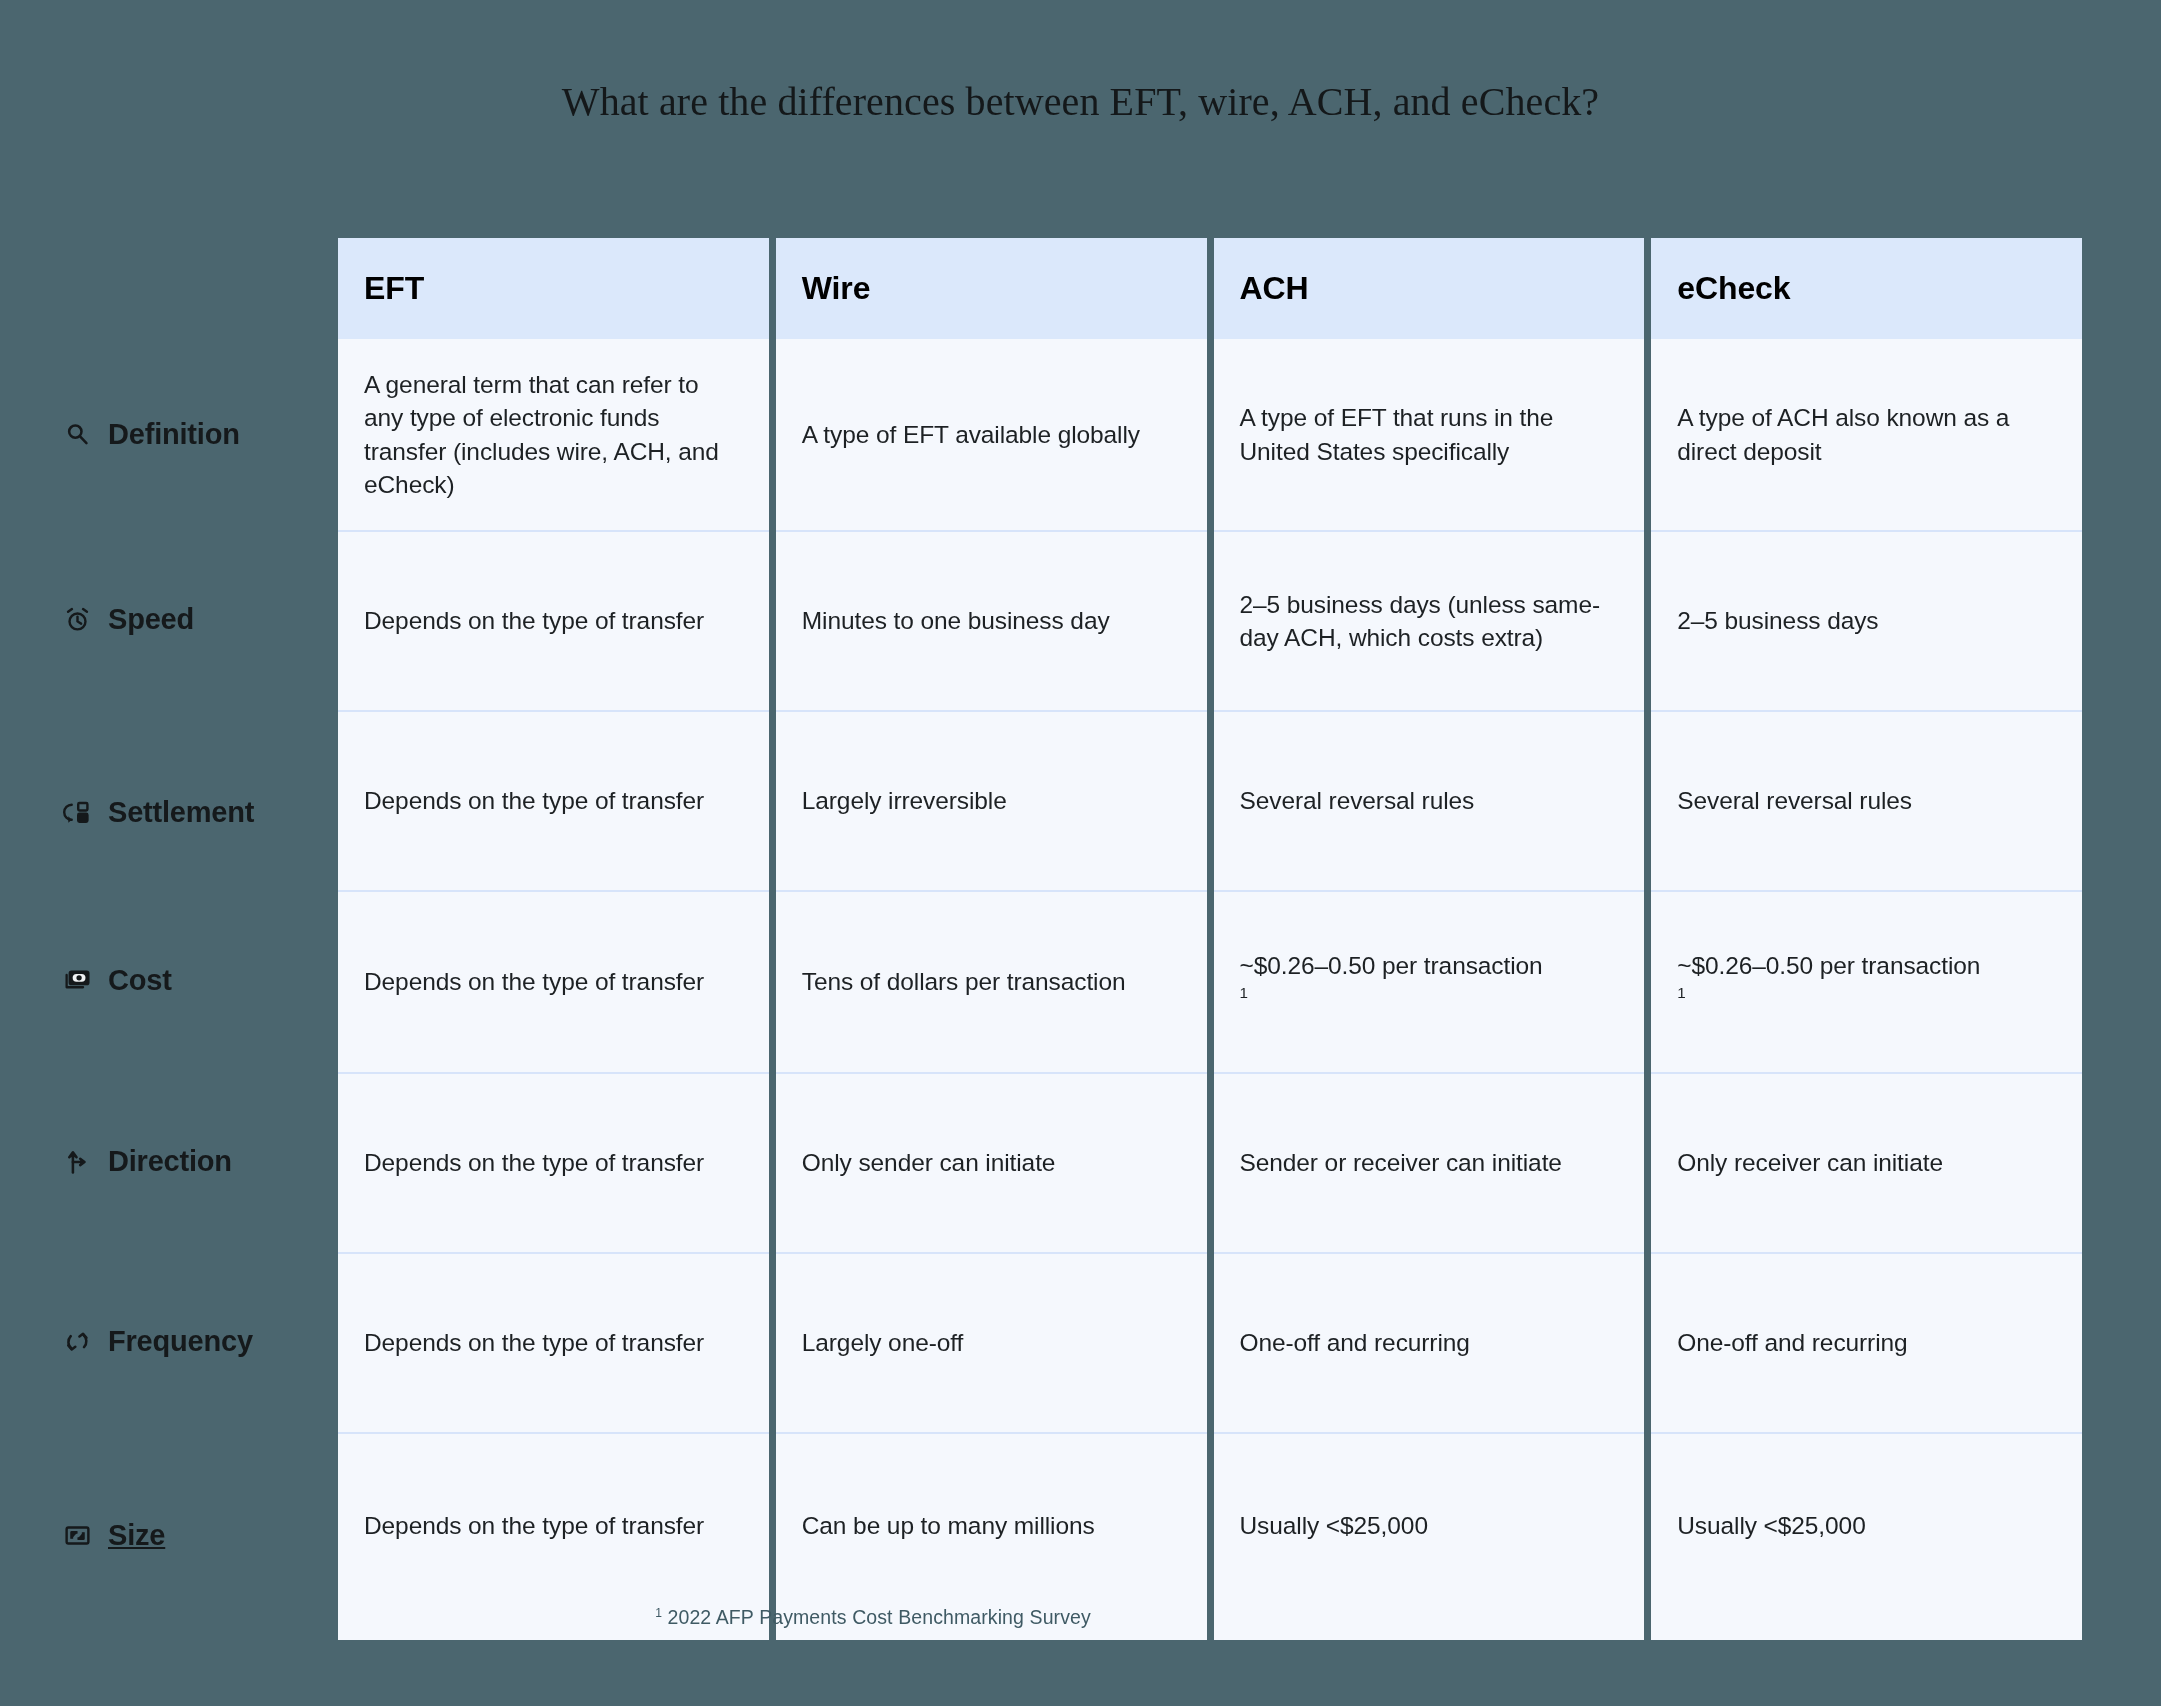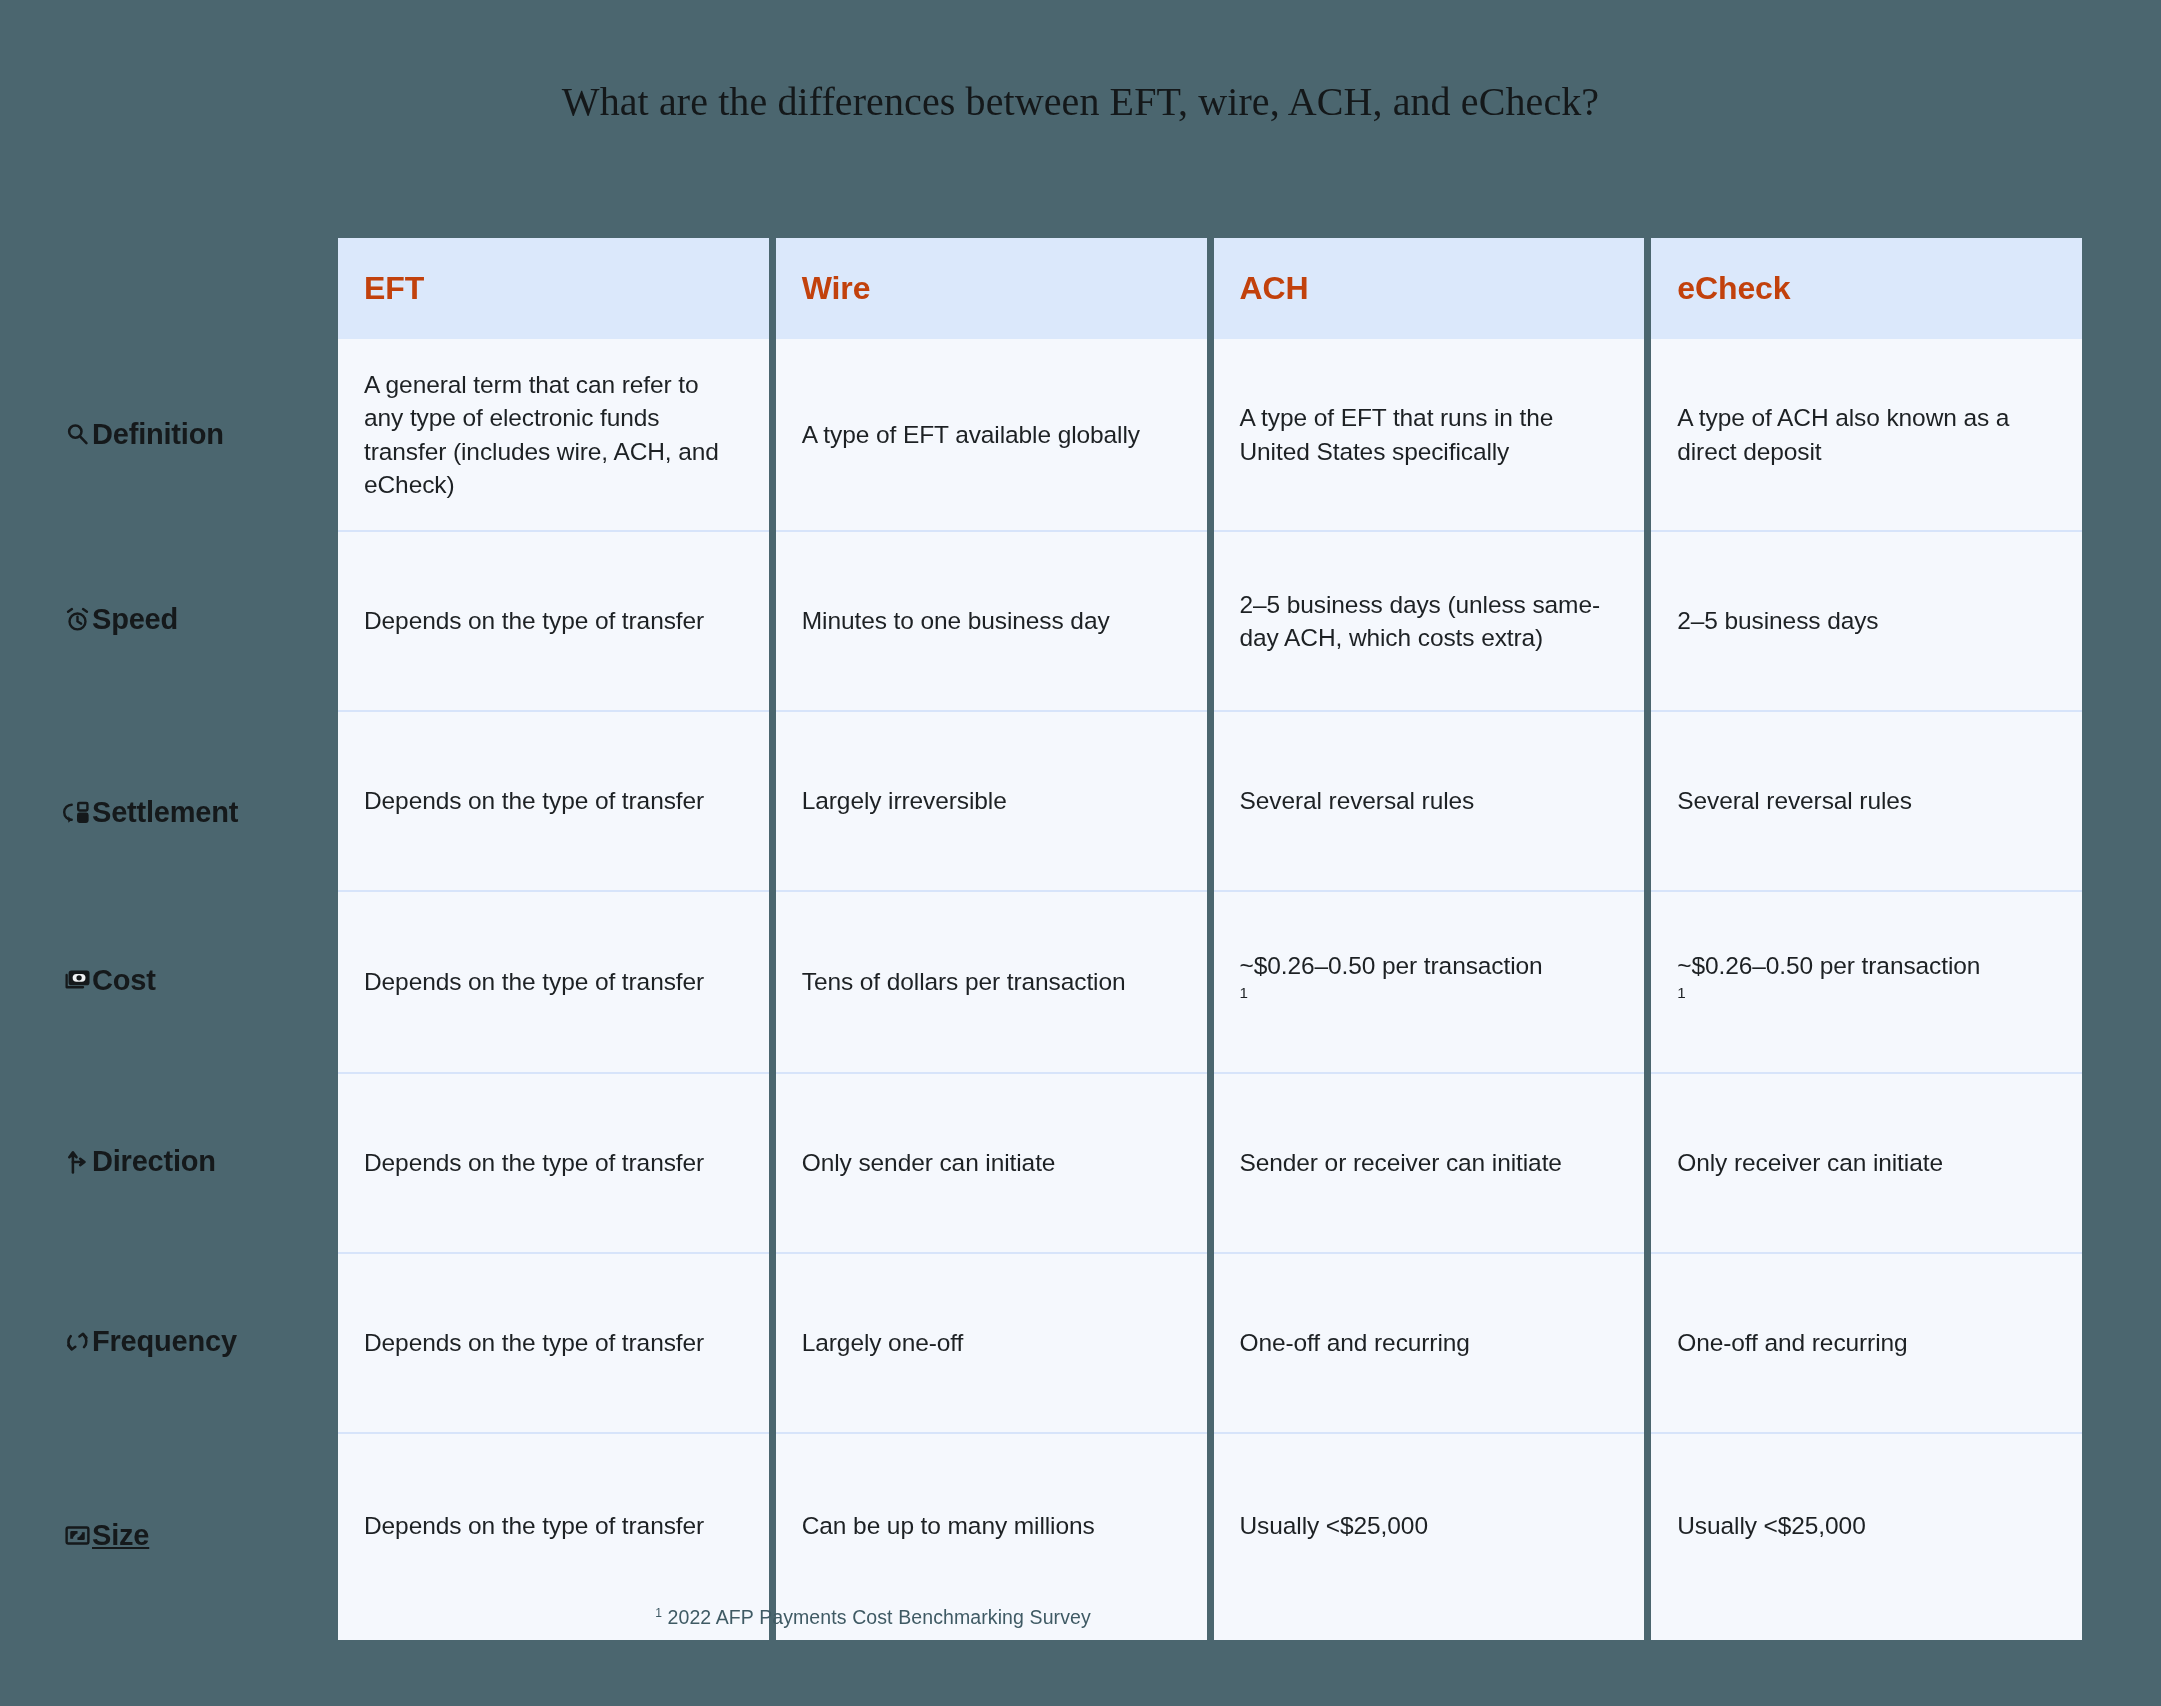--- a/index.html
+++ b/index.html
@@ -53,20 +53,21 @@
     left: 0;
     top: 0;
     width: 331px;
   }
 
   .row-label {
     position: absolute;
     left: 63px;
     display: flex;
     align-items: center;
+    gap: 16px;
     height: 29px;
     color: #15191b;
   }
 
   .row-label .label-text {
     font-size: 29px;
     font-weight: 700;
     letter-spacing: -0.2px;
     color: #15191b;
     white-space: nowrap;
@@ -82,21 +83,21 @@
 
   
   .comparison-table thead th {
     background: #dbe8fb;
     height: 101px;
     padding: 0 26px;
     text-align: left;
     vertical-align: middle;
     font-size: 32px;
     font-weight: 700;
-    color: #c2410c;
+    color: #000000;
     letter-spacing: -0.1px;
   }
 
   
   .comparison-table tbody td {
     background: #f5f8fd;
     padding: 0 26px;
     vertical-align: middle;
     font-size: 24.5px;
     line-height: 1.35;

